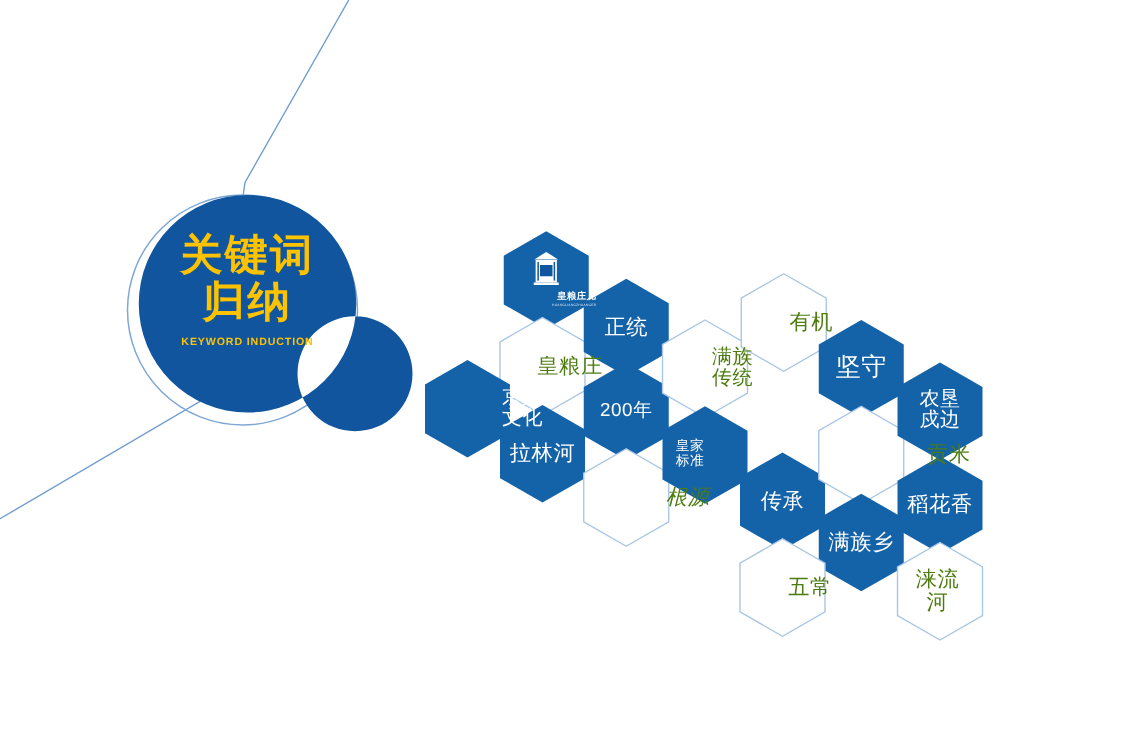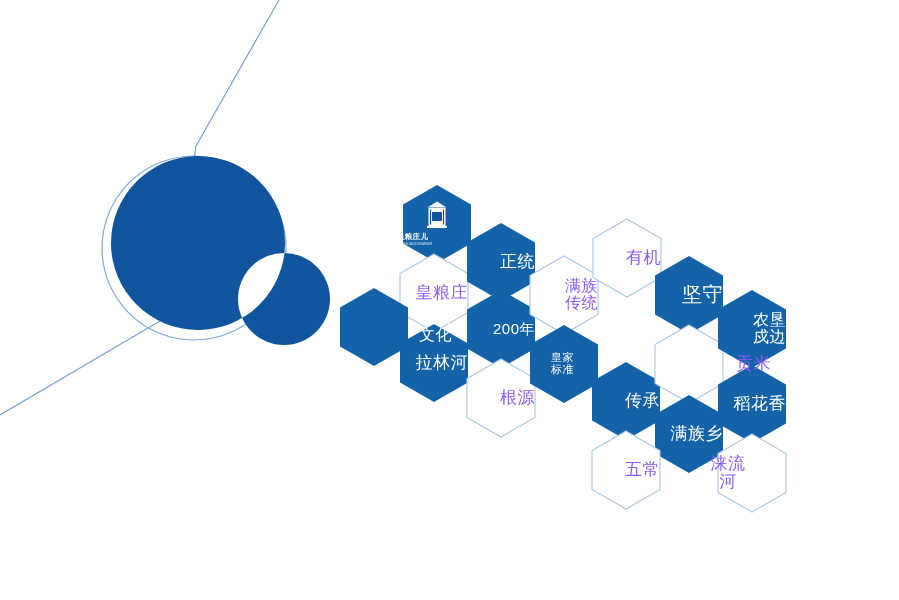--- a/index.html
+++ b/index.html
@@ -21,30 +21,30 @@
     position: absolute;
     left: 0;
     top: 0;
     width: 899px;
     height: 600px;
   }
   .hex-label {
     position: absolute;
     display: flex;
     flex-direction: column;
-    align-items: flex-end;
+    align-items: center;
     justify-content: center;
     text-align: center;
     pointer-events: none;
     line-height: 1.06;
     letter-spacing: 0.5px;
   }
   .hex-label span { display: block; }
   .hex-label.filled { color: #ffffff; }
-  .hex-label.outline { color: #8b5cf6; }
+  .hex-label.outline { color: #4d7c0f; margin-left: 22px; }
 
   .logo-text {
     position: absolute;
     pointer-events: none;
     text-align: center;
     color: #fdc300;
   }
   .logo-cn {
     font-size: 34px;
     font-weight: bold;
@@ -53,21 +53,21 @@
   }
   .logo-en {
     font-size: 8.5px;
     font-weight: bold;
     letter-spacing: 0.7px;
     margin-top: 7px;
   }
   .brand-text {
     position: absolute;
     pointer-events: none;
-    text-align: left;
+    text-align: right;
     color: #ffffff;
   }
   .brand-cn {
     font-size: 7.5px;
     font-weight: bold;
     letter-spacing: 0.3px;
   }
   .brand-en {
     font-size: 2.6px;
     letter-spacing: 0.2px;
@@ -117,20 +117,25 @@
     <g id="granary-glyph">
         <polygon points="437,201.5 427.5,207.5 446.5,207.5" fill="#ffffff"></polygon>
         <rect x="428.5" y="208" width="17" height="18" fill="#ffffff"></rect>
         <rect x="432" y="212" width="10" height="9" fill="#10559E"></rect>
         <rect x="429.9" y="209.5" width="1.2" height="15" fill="#10559E"></rect>
         <rect x="442.9" y="209.5" width="1.2" height="15" fill="#10559E"></rect>
         <rect x="427" y="226" width="20" height="2" fill="#ffffff"></rect>
       </g>
   </svg>
 
+  <div class="logo-text" id="badge-text" style="left: 108px; top: 185px; width: 180px;">
+    <div class="logo-cn">关键词</div>
+    <div class="logo-cn">归纳</div>
+    <div class="logo-en">KEYWORD INDUCTION</div>
+  </div>
 
   <div class="brand-text" id="brand-wordmark" style="left: 397px; top: 232px; width: 80px;">
     <div class="brand-cn">皇粮庄儿</div>
     <div class="brand-en">HUANGLIANGZHUANGER</div>
   </div>
 
   <div id="label-layer">
       <div class="hex-label outline" style="left: 400px; top: 254px; width: 68px; height: 78px; font-size: 17px;">
         <span>皇粮庄</span>
       </div>
@@ -140,21 +145,21 @@
       <div class="hex-label filled" style="left: 340px; top: 288px; width: 68px; height: 78px; font-size: 16px; padding-left: 44px;">
         <span>京旗</span>
         <span>文化</span>
       </div>
       <div class="hex-label filled" style="left: 400px; top: 324px; width: 68px; height: 78px; font-size: 17px;">
         <span>拉林河</span>
       </div>
       <div class="hex-label filled" style="left: 467px; top: 290px; width: 68px; height: 78px; font-size: 15px;">
         <span>200年</span>
       </div>
-      <div class="hex-label outline" style="left: 467px; top: 359px; width: 68px; height: 78px; font-size: 17px;">
+      <div class="hex-label outline" style="left: 494px; top: 359px; width: 68px; height: 78px; font-size: 17px; font-style: italic;">
         <span>根源</span>
       </div>
       <div class="hex-label outline" style="left: 530px; top: 256px; width: 68px; height: 78px; font-size: 16px;">
         <span>满族</span>
         <span>传统</span>
       </div>
       <div class="hex-label filled" style="left: 530px; top: 325px; width: 44px; height: 78px; font-size: 11px;">
         <span>皇家</span>
         <span>标准</span>
       </div>

